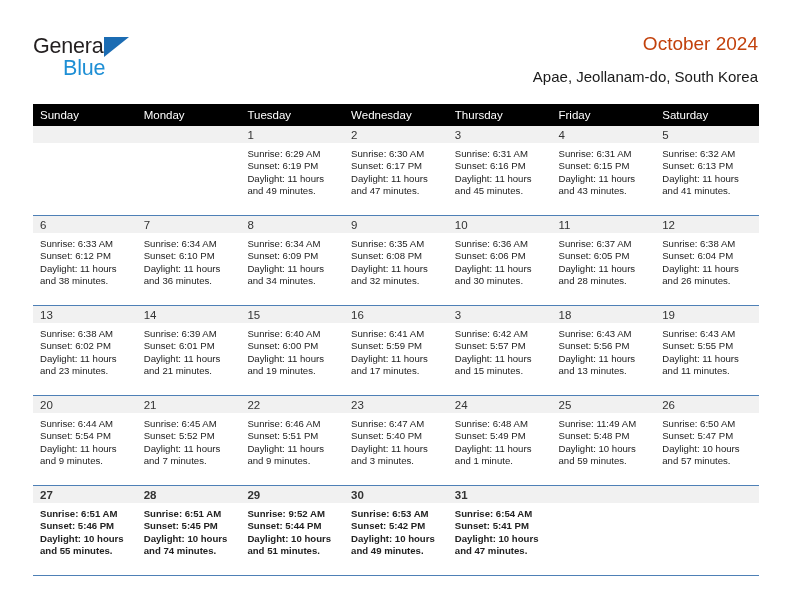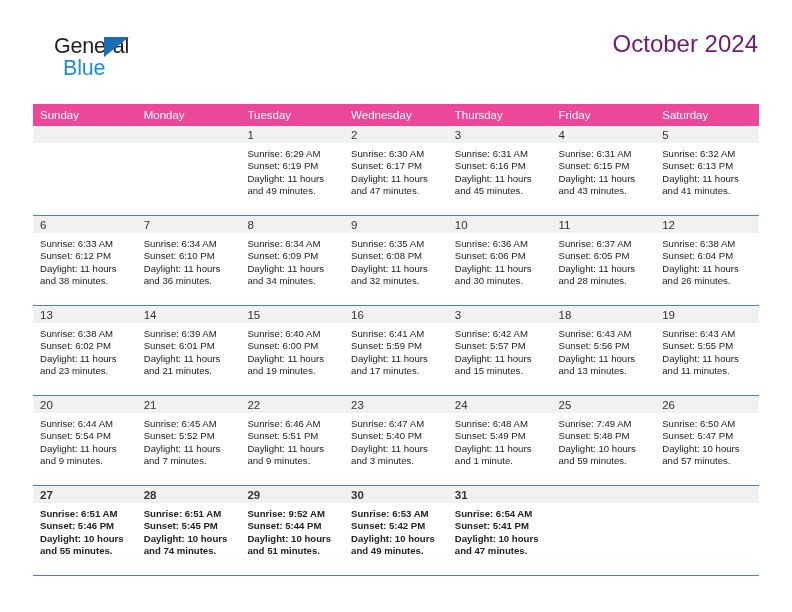--- a/index.html
+++ b/index.html
@@ -36,21 +36,20 @@
     height: 46px;
   }
   .logo-general {
     position: absolute;
     left: 0; top: 0;
     font-size: 21.5px;
     letter-spacing: -0.2px;
     color: #231f20;
     line-height: 24px;
     white-space: nowrap;
-    margin-left: 21px;
   }
   .logo-triangle {
     position: absolute;
     left: 71px;
     top: 3px;
     width: 0; height: 0;
     border-left: 25px solid #1b6cb3;
     border-bottom: 20px solid transparent;
   }
   .logo-blue {
@@ -64,23 +63,23 @@
     text-align: right;
   }
 
   .title-block {
     position: absolute;
     right: 34px;
     top: 28px;
     text-align: right;
   }
   .cal-title {
-    font-size: 24px;
+    font-size: 19px;
     font-weight: normal;
-    color: #701a75;
+    color: #c2410c;
     line-height: 32px;
     white-space: nowrap;
   }
   .cal-subtitle {
     margin-top: 8px;
     font-size: 15px;
     font-weight: normal;
     color: #1a1a1a;
     line-height: 18px;
     white-space: nowrap;
@@ -90,21 +89,21 @@
   .calendar {
     position: absolute;
     left: 33px;
     top: 104px;
     width: 726px;
     border-collapse: collapse;
     table-layout: fixed;
   }
 
   .calendar th {
-    background: #ec4899;
+    background: #000000;
     color: #ffffff;
     font-size: 11.5px;
     font-weight: normal;
     text-align: left;
     padding: 5px 0 5px 7px;
     height: 21px;
     border: none;
   }
 
   .calendar td {
@@ -149,20 +148,21 @@
   <div class="banner">
 
     <div class="logo">
       <span class="logo-general">General</span>
       <span class="logo-triangle"></span>
       <span class="logo-blue">Blue</span>
     </div>
 
     <div class="title-block">
       <div class="cal-title">October 2024</div>
+      <div class="cal-subtitle">Apae, Jeollanam-do, South Korea</div>
     </div>
 
   </div>
 
   <table class="calendar">
     <thead>
       <tr>
         <th>Sunday</th>
         <th>Monday</th>
         <th>Tuesday</th>
@@ -467,21 +467,21 @@
               <div>Sunset: 5:49 PM</div>
               <div>Daylight: 11 hours</div>
               <div>and 1 minute.</div>
             </div>
           </div>
         </td>
         <td>
           <div class="daycell">
             <div class="daynum">25</div>
             <div class="details">
-              <div>Sunrise: 7:49 AM</div>
+              <div>Sunrise: 11:49 AM</div>
               <div>Sunset: 5:48 PM</div>
               <div>Daylight: 10 hours</div>
               <div>and 59 minutes.</div>
             </div>
           </div>
         </td>
         <td>
           <div class="daycell">
             <div class="daynum">26</div>
             <div class="details">

